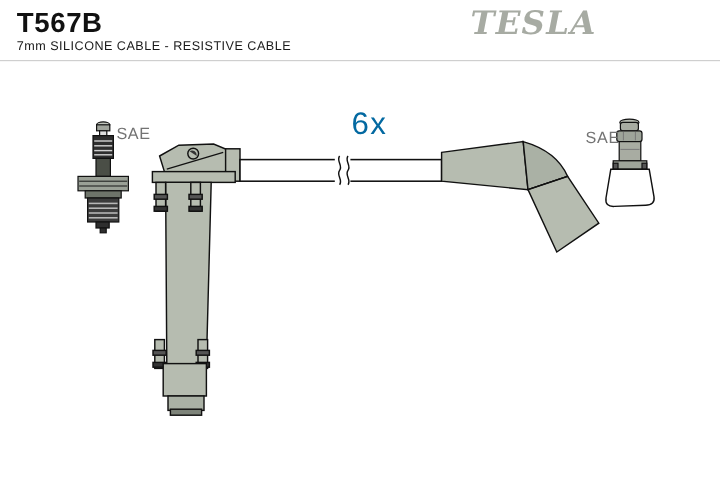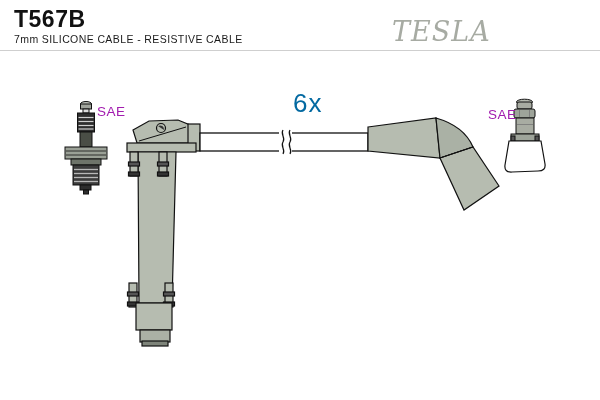--- a/index.html
+++ b/index.html
@@ -10,32 +10,32 @@
   .part-number{
     position:absolute;left:14px;top:6px;font-size:23px;font-weight:bold;
     color:#111;letter-spacing:.5px;
   }
   .subtitle{
     position:absolute;left:14px;top:33px;font-size:10.5px;color:#1a1a1a;
     letter-spacing:.4px;
   }
   .brand-logo{
     position:absolute;left:392px;top:4px;width:110px;
-    font-family:"DejaVu Serif",serif;font-style:italic;font-weight:normal;
-    font-size:27px;color:#a7aba3;letter-spacing:1px;margin-top:12px;
+    font-family:"DejaVu Serif",serif;font-style:italic;font-weight:bold;
+    font-size:27px;color:#a7aba3;letter-spacing:1px;
   }
   .header-rule{
     position:absolute;left:0;top:50px;width:600px;height:1px;background:#cfcfcf;
   }
   .qty-label{
     position:absolute;left:293px;top:88px;font-size:26px;color:#0369a1;
     font-weight:500;letter-spacing:1px;
   }
   .sae-label{
-    position:absolute;font-size:13.5px;color:#a21caf;letter-spacing:.5px;
+    position:absolute;font-size:13.5px;color:#737373;letter-spacing:.5px;
   }
   .sae-left{left:97px;top:104px;}
   .sae-right{left:488px;top:107px;}
   svg{position:absolute;left:0;top:0;}
 </style>
 </head>
 <body>
 
 <div id="stage">
 

